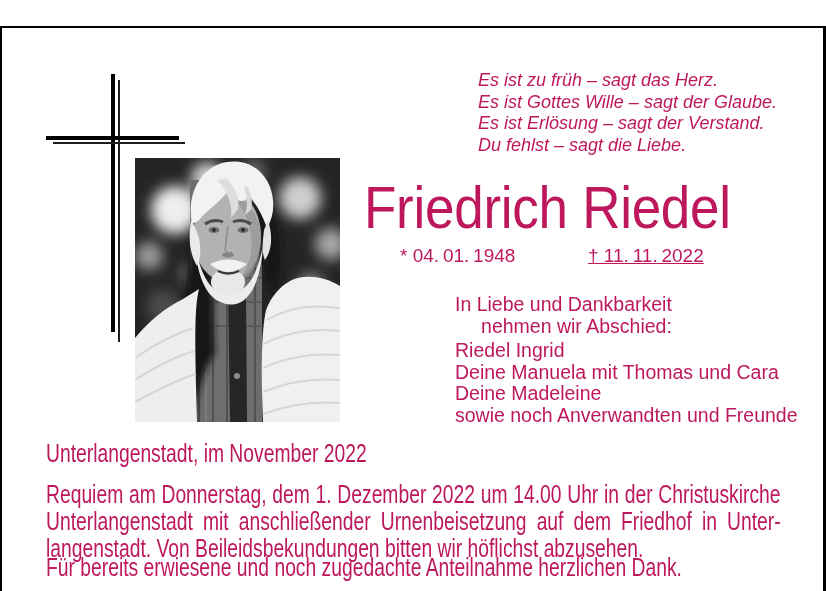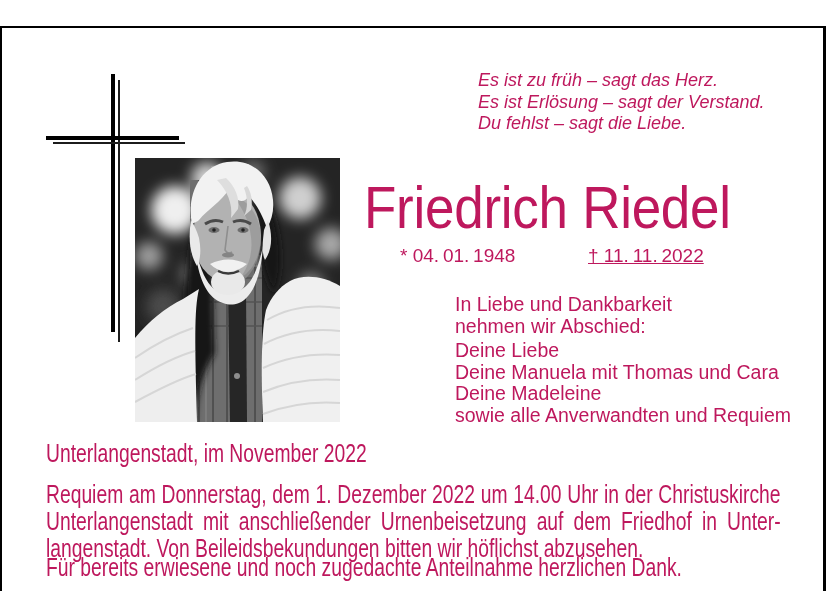--- a/index.html
+++ b/index.html
@@ -40,21 +40,21 @@
   .name{
     position:absolute;left:364px;top:152px;margin:0;
     font-size:60px;line-height:60px;font-weight:400;
     transform:scaleX(0.883);transform-origin:0 0;
     white-space:nowrap;letter-spacing:-0.3px;
   }
   .dates{position:absolute;top:219px;left:0;width:826px;font-size:19px;}
   .dates .birth{position:absolute;left:400px;white-space:nowrap;}
   .dates .death{position:absolute;left:588px;white-space:nowrap;text-decoration:underline;}
 
-  .farewell{position:absolute;left:455px;top:268px;font-size:19.5px;line-height:21.6px;white-space:nowrap;}
+  .farewell{position:absolute;left:455px;top:268px;font-size:19.5px;line-height:21.6px;white-space:nowrap;text-align:right;}
   .mourners{position:absolute;left:455px;top:314px;font-size:19.5px;line-height:21.6px;white-space:nowrap;}
 
   
   .cond{
     font-size:26px;line-height:27px;
     transform:scaleX(0.742);transform-origin:0 0;
   }
   .dateline{position:absolute;left:46px;top:414px;white-space:nowrap;}
   .requiem{position:absolute;left:46px;top:455px;width:990px;}
   .requiem .just{text-align:justify;text-align-last:justify;white-space:nowrap;}
@@ -167,41 +167,42 @@
       <path d="M57,66 C51,36 66,8 92,4 C117,0 136,18 138,42 C139,52 137,62 132,70 C126,54 121,46 114,38 C108,48 98,42 95,30 C86,44 72,52 64,62 C61,65 59,64 57,66 Z" fill="#f2f2f2"></path>
       <path d="M82,22 C92,32 98,46 96,60 L103,51 C105,40 100,28 91,20 Z" fill="#dedede"></path>
       <path d="M109,30 C113,40 113,50 109,58 L116,52 C118,42 116,34 112,28 Z" fill="#d8d8d8"></path>
       <path d="M56,62 C53,82 55,96 62,108 C66,101 66,90 64,80 C62,73 59,67 56,62 Z" fill="#eaeaea"></path>
       <path d="M133,62 C138,78 137,92 130,102 C126,94 128,82 129,72 Z" fill="#e4e4e4"></path>
     </svg>
   </div>
 
   <div class="poem">
     <div>Es ist zu früh – sagt das Herz.</div>
+    <div>Es ist Gottes Wille – sagt der Glaube.</div>
     <div>Es ist Erlösung – sagt der Verstand.</div>
     <div>Du fehlst – sagt die Liebe.</div>
   </div>
 
   <h1 class="name">Friedrich Riedel</h1>
 
   <div class="dates">
     <span class="birth">* 04. 01. 1948</span>
     <span class="death">† 11. 11. 2022</span>
   </div>
 
   <div class="farewell">
     <div>In Liebe und Dankbarkeit</div>
     <div>nehmen wir Abschied:</div>
   </div>
 
   <div class="mourners">
-    <div>Deine Liebe</div>
+    <div>Riedel Ingrid</div>
     <div>Deine Manuela mit Thomas und Cara</div>
     <div>Deine Madeleine</div>
-    <div>sowie alle Anverwandten und Requiem</div>
+    <div>sowie noch Anverwandten und Freunde</div>
   </div>
 
   <div class="dateline cond">Unterlangenstadt, im November 2022</div>
 
   <div class="requiem cond">
     <div class="just">Requiem am Donnerstag, dem 1. Dezember 2022 um 14.00 Uhr in der Christuskirche</div>
     <div class="just">Unterlangenstadt mit anschließender Urnenbeisetzung auf dem Friedhof in Unter-</div>
     <div class="last">langenstadt. Von Beileidsbekundungen bitten wir höflichst abzusehen.</div>
   </div>
 

